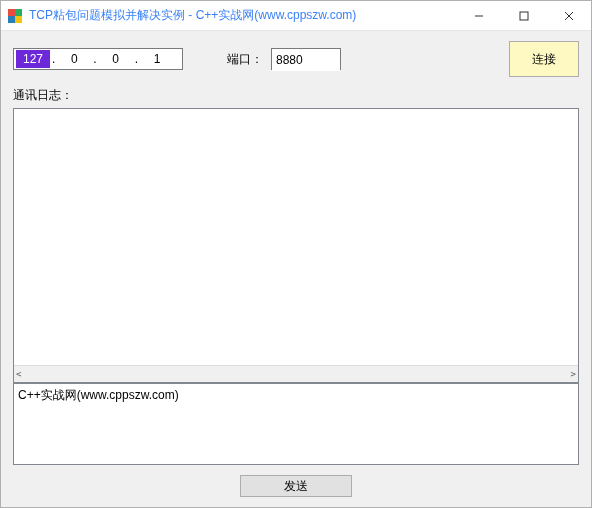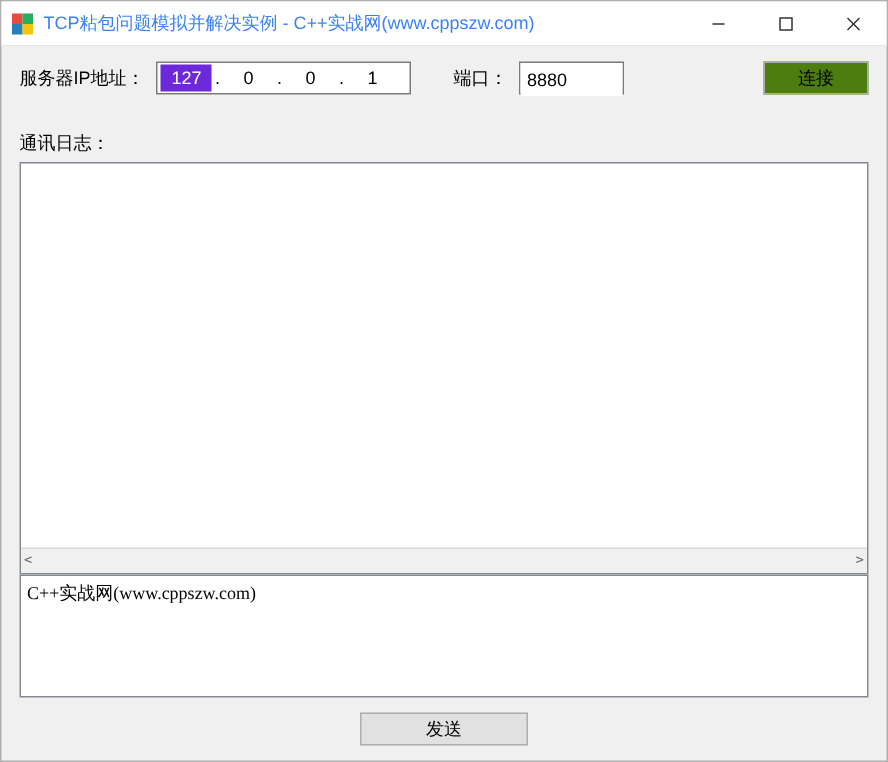--- a/index.html
+++ b/index.html
@@ -81,48 +81,48 @@
     font-size:12px;
     font-family:inherit;
     height:18px;
     padding:0;
   }
   .ipbox input.sel {
     background:#6d28d9;
     color:#fff;
   }
   .ipbox .dot { padding:0 2px; color:#000; }
-  .portlbl { margin-left:20px; }
+  .portlbl { margin-left:36px; }
   .portbox {
     border:1px solid #7a7a7a;
     background:#fff;
     height:22px;
     width:70px;
   }
   .portbox input {
     border:none; outline:none;
     width:100%; height:100%;
     font-size:12px;
     padding:11px 4px;
     font-family:inherit;
   }
   .btn {
-    height:22px;
+    height:36px;
     min-width:70px;
     border:1px solid #adadad;
-    background:#4d7c0f;
+    background:#fef9c3;
     display:flex;
     align-items:center;
     justify-content:center;
     font-size:12px;
     cursor:default;
     padding:0 12px;
   }
   .seclabel {
-    margin-top:14px;
+    margin-top:0;
     margin-bottom:4px;
     color:#000;
   }
   .logbox {
     border:1px solid #828790;
     background:#fff;
     width:100%;
     flex:1;
     min-height:190px;
     position:relative;
@@ -146,21 +146,21 @@
   }
   .msgbox {
     border:1px solid #828790;
     background:#fff;
     width:100%;
     height:82px;
   }
   .msgbox textarea {
     width:100%; height:100%;
     border:none; outline:none; resize:none;
-    font-family:Liberation Serif, serif;
+    font-family:Liberation Sans, sans-serif;
     font-size:12px;
     padding:3px 4px;
   }
   .sendrow {
     display:flex;
     justify-content:center;
     margin-top:10px;
   }
   .sendbtn {
     height:22px;
@@ -205,21 +205,20 @@
             <line x1="1" y1="1" x2="9" y2="9" stroke-width="1"></line>
             <line x1="9" y1="1" x2="1" y2="9" stroke-width="1"></line>
           </svg>
       </div>
     </div>
   </div>
 
   <div class="client">
 
     <div class="row">
-      <span class="label">服务器IP地址：</span>
       <div class="ipbox">
         <input class="sel" value="127" style="">
         <span class="dot">.</span>
         <input value="0" style="">
         <span class="dot">.</span>
         <input value="0" style="">
         <span class="dot">.</span>
         <input value="1" style="">
       </div>
       <span class="label portlbl">端口：</span>

